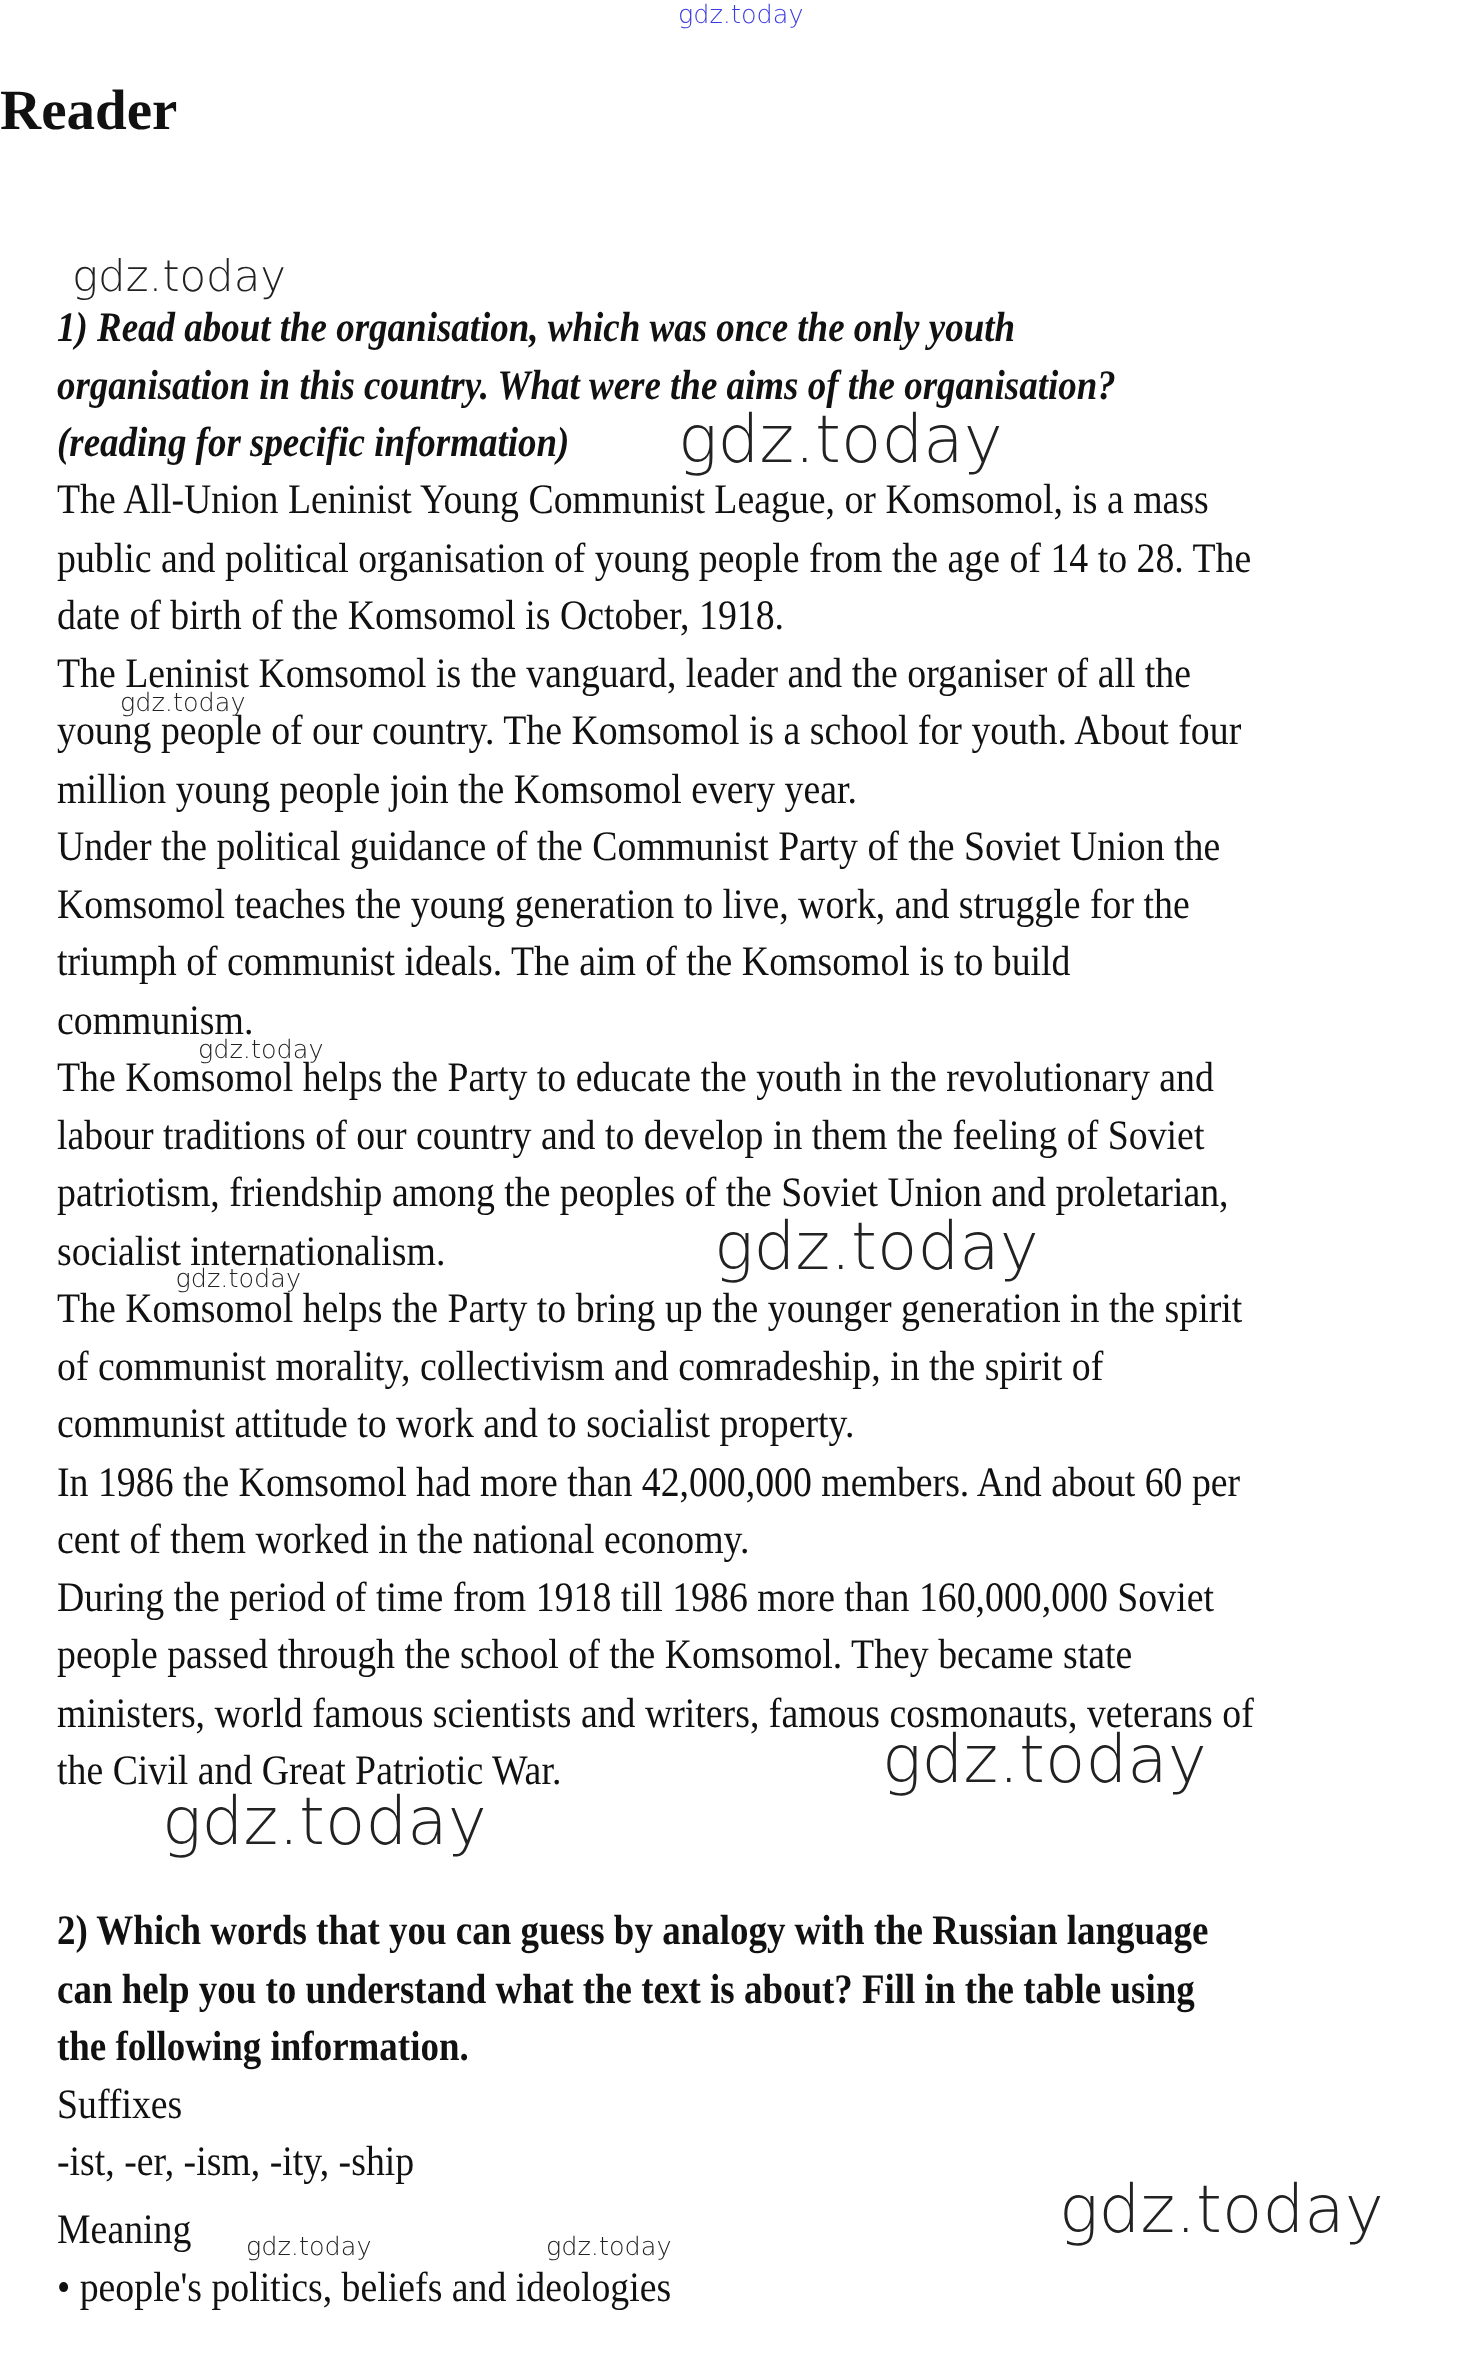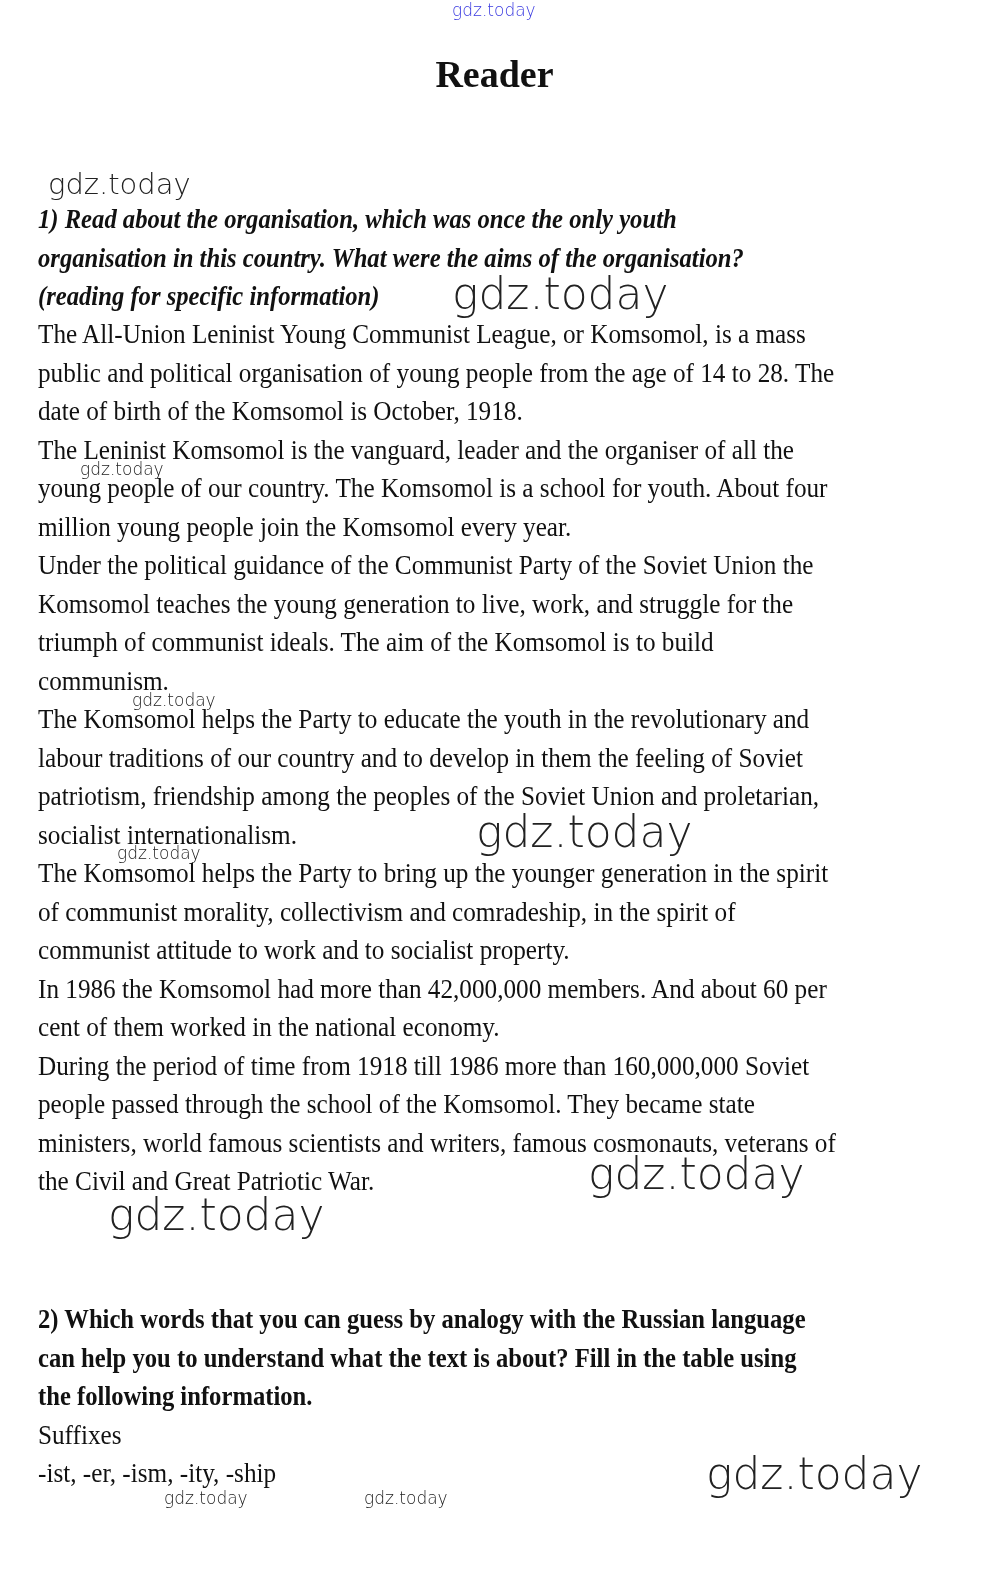--- a/index.html
+++ b/index.html
@@ -1,21 +1,21 @@
 <!DOCTYPE html>
 <html><head>
   <meta charset="utf-8">
   <style>
     html, body { margin: 0; padding: 0; background: #ffffff; }
     body { width: 989px; height: 1572px; position: relative; overflow: hidden; color: #111; }
     .page { position: absolute; left: 0; top: 0; width: 989px; height: 1228px; }
     .serif { font-family: "Liberation Serif", "DejaVu Serif", serif; }
     .wm { position: absolute; font-family: "DejaVu Sans", "Liberation Sans", sans-serif; font-weight: 200; color: #222; letter-spacing: 0px; white-space: nowrap; line-height: 1; }
     .wm-top { color: #3a3ae0; font-size: 17px; top: 2px; left: 452px; }
-    .title { position: absolute; top: 52px; left: 0; width: 989px; text-align: center; font-size: 38px; font-weight: bold; margin: 0; }
+    .title { position: absolute; top: 52px; left: 0; width: 989px; text-align: left; font-size: 38px; font-weight: bold; margin: 0; }
     .block { position: absolute; left: 38px; width: 930px; }
     .row { white-space: nowrap; font-size: 28px; line-height: 38.5px; height: 38.5px; transform: scaleX(0.9); transform-origin: left center; }
     .row.b { font-weight: bold; transform: scaleX(0.88); }
   </style>
 </head>
 <body>
 
 <div class="page serif">
 
   <div class="wm wm-top">gdz.today</div>
@@ -59,26 +59,30 @@
     <div class="row">the Civil and Great Patriotic War.</div>
   </div>
 
   <div class="wm" style="left:80px; top:461px; font-size:17px;">gdz.today</div>
   <div class="wm" style="left:132px; top:692px; font-size:17px;">gdz.today</div>
   <div class="wm" style="left:476px; top:810px; font-size:44px;">gdz.today</div>
   <div class="wm" style="left:117px; top:845px; font-size:17px;">gdz.today</div>
   <div class="wm" style="left:588px; top:1152px; font-size:44px;">gdz.today</div>
   <div class="wm" style="left:108px; top:1193px; font-size:44px;">gdz.today</div>
 
-  <div class="block" style="top:1300px;">
+  <div class="block" style="top:1269px;">
     <div class="row b">2) Which words that you can guess by analogy with the Russian language</div>
     <div class="row b">can help you to understand what the text is about? Fill in the table using</div>
     <div class="row b">the following information.</div>
     <div class="row">Suffixes</div>
     <div class="row">-ist, -er, -ism, -ity, -ship</div>
   </div>
 
+  <div class="block" style="top:1468px;">
+    <div class="row">Meaning</div>
+    <div class="row">• people's politics, beliefs and ideologies</div>
+  </div>
 
   <div class="wm" style="left:706px; top:1452px; font-size:44px;">gdz.today</div>
   <div class="wm" style="left:164px; top:1490px; font-size:17px;">gdz.today</div>
   <div class="wm" style="left:364px; top:1490px; font-size:17px;">gdz.today</div>
 
 </div>
 
 </body></html>

